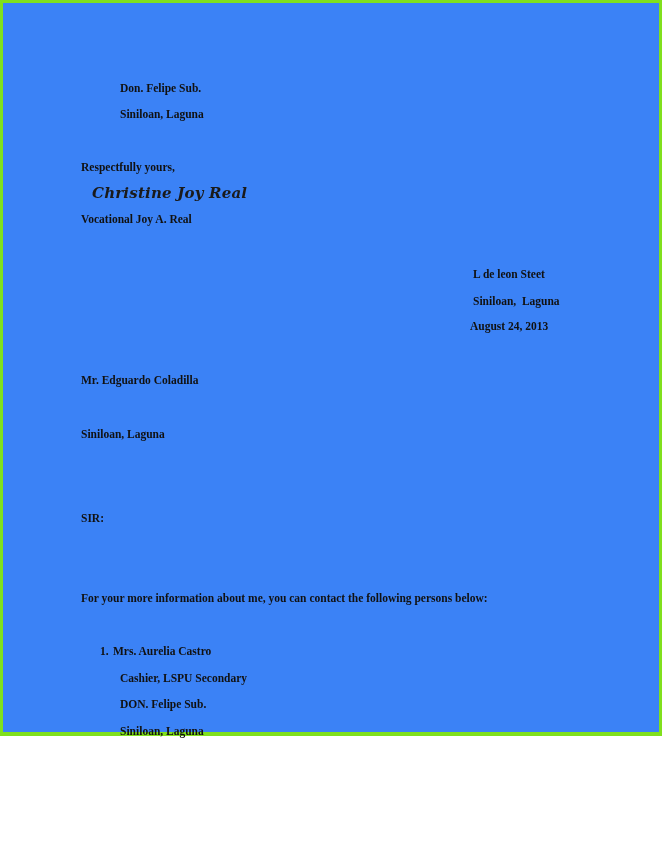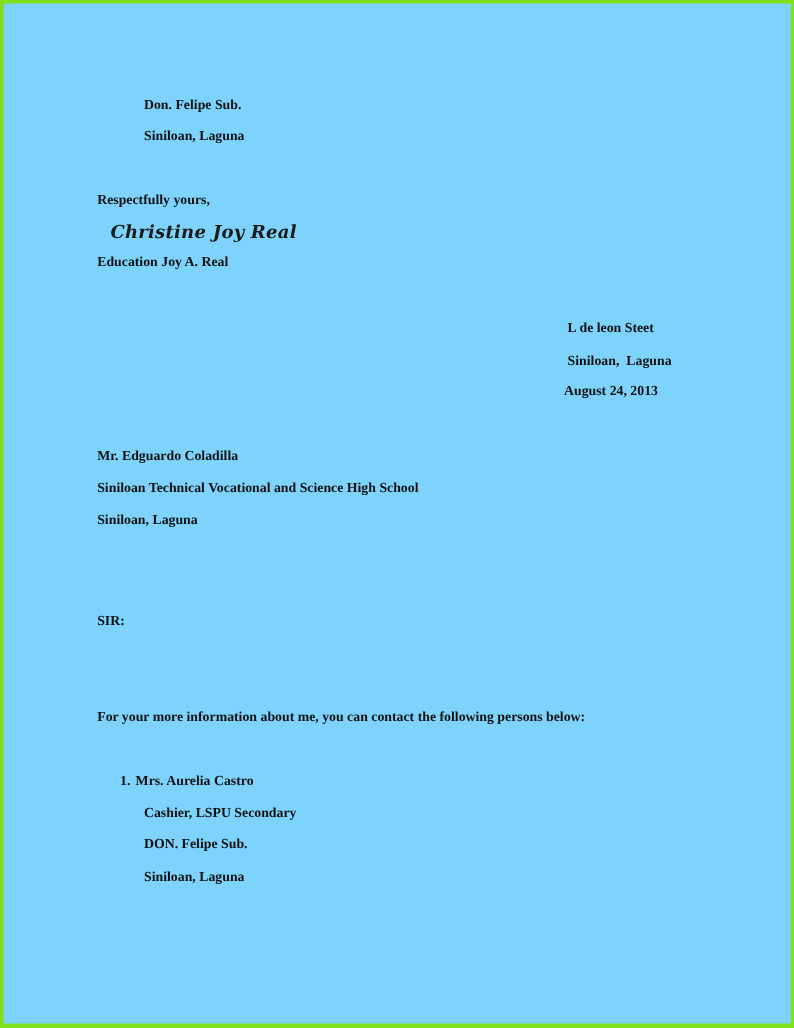--- a/index.html
+++ b/index.html
@@ -11,27 +11,27 @@
       width: 662px;
       height: 857px;
       position: relative;
       overflow: hidden;
     }
     .page {
       position: absolute;
       left: 0;
       top: 0;
       width: 662px;
-      height: 857px;
+      height: 736px;
       box-sizing: border-box;
       border-top: 3px solid #80e01c;
       border-left: 3px solid #80e01c;
       border-bottom: 4px solid #80e01c;
       border-right: 3px solid #80e01c;
-      background: #7dd3fc;
+      background: #3b82f6;
     }
     .t {
       position: absolute;
       font-family: "Liberation Serif", "DejaVu Serif", serif;
       font-weight: bold;
       font-size: 11.5px;
       color: #111111;
       white-space: nowrap;
       line-height: 14px;
     }
@@ -61,28 +61,27 @@
   </style>
 </head>
 <body>
 
 <div class="page">
 
   <div class="t" style="left:117px; top:78px;">Don. Felipe Sub.</div>
   <div class="t" style="left:117px; top:104px;">Siniloan, Laguna</div>
   <div class="t" style="left:78px; top:157px;">Respectfully yours,</div>
   <div class="sig" style="left:89px; top:183px;">Christine Joy Real</div>
-  <div class="t" style="left:78px; top:209px;">Education Joy A. Real</div>
+  <div class="t" style="left:78px; top:209px;">Vocational Joy A. Real</div>
 
   <div class="t" style="left:470px; top:264px;">L de leon Steet</div>
   <div class="t" style="left:470px; top:291px; white-space:pre;">Siniloan,  Laguna</div>
   <div class="t" style="left:467px; top:316px;">August 24, 2013</div>
 
   <div class="t" style="left:78px; top:370px;">Mr. Edguardo Coladilla</div>
-  <div class="t" style="left:78px; top:397px;">Siniloan Technical Vocational and Science High School</div>
   <div class="t" style="left:78px; top:424px;">Siniloan, Laguna</div>
 
   <div class="t" style="left:78px; top:476px;margin-top:32px;">SIR:</div>
 
   <div class="para" style="top:503px;">
   </div>
 
 
   <div class="t" style="left:78px; top:588px;">For your more information about me, you can contact the following persons below:</div>
 

